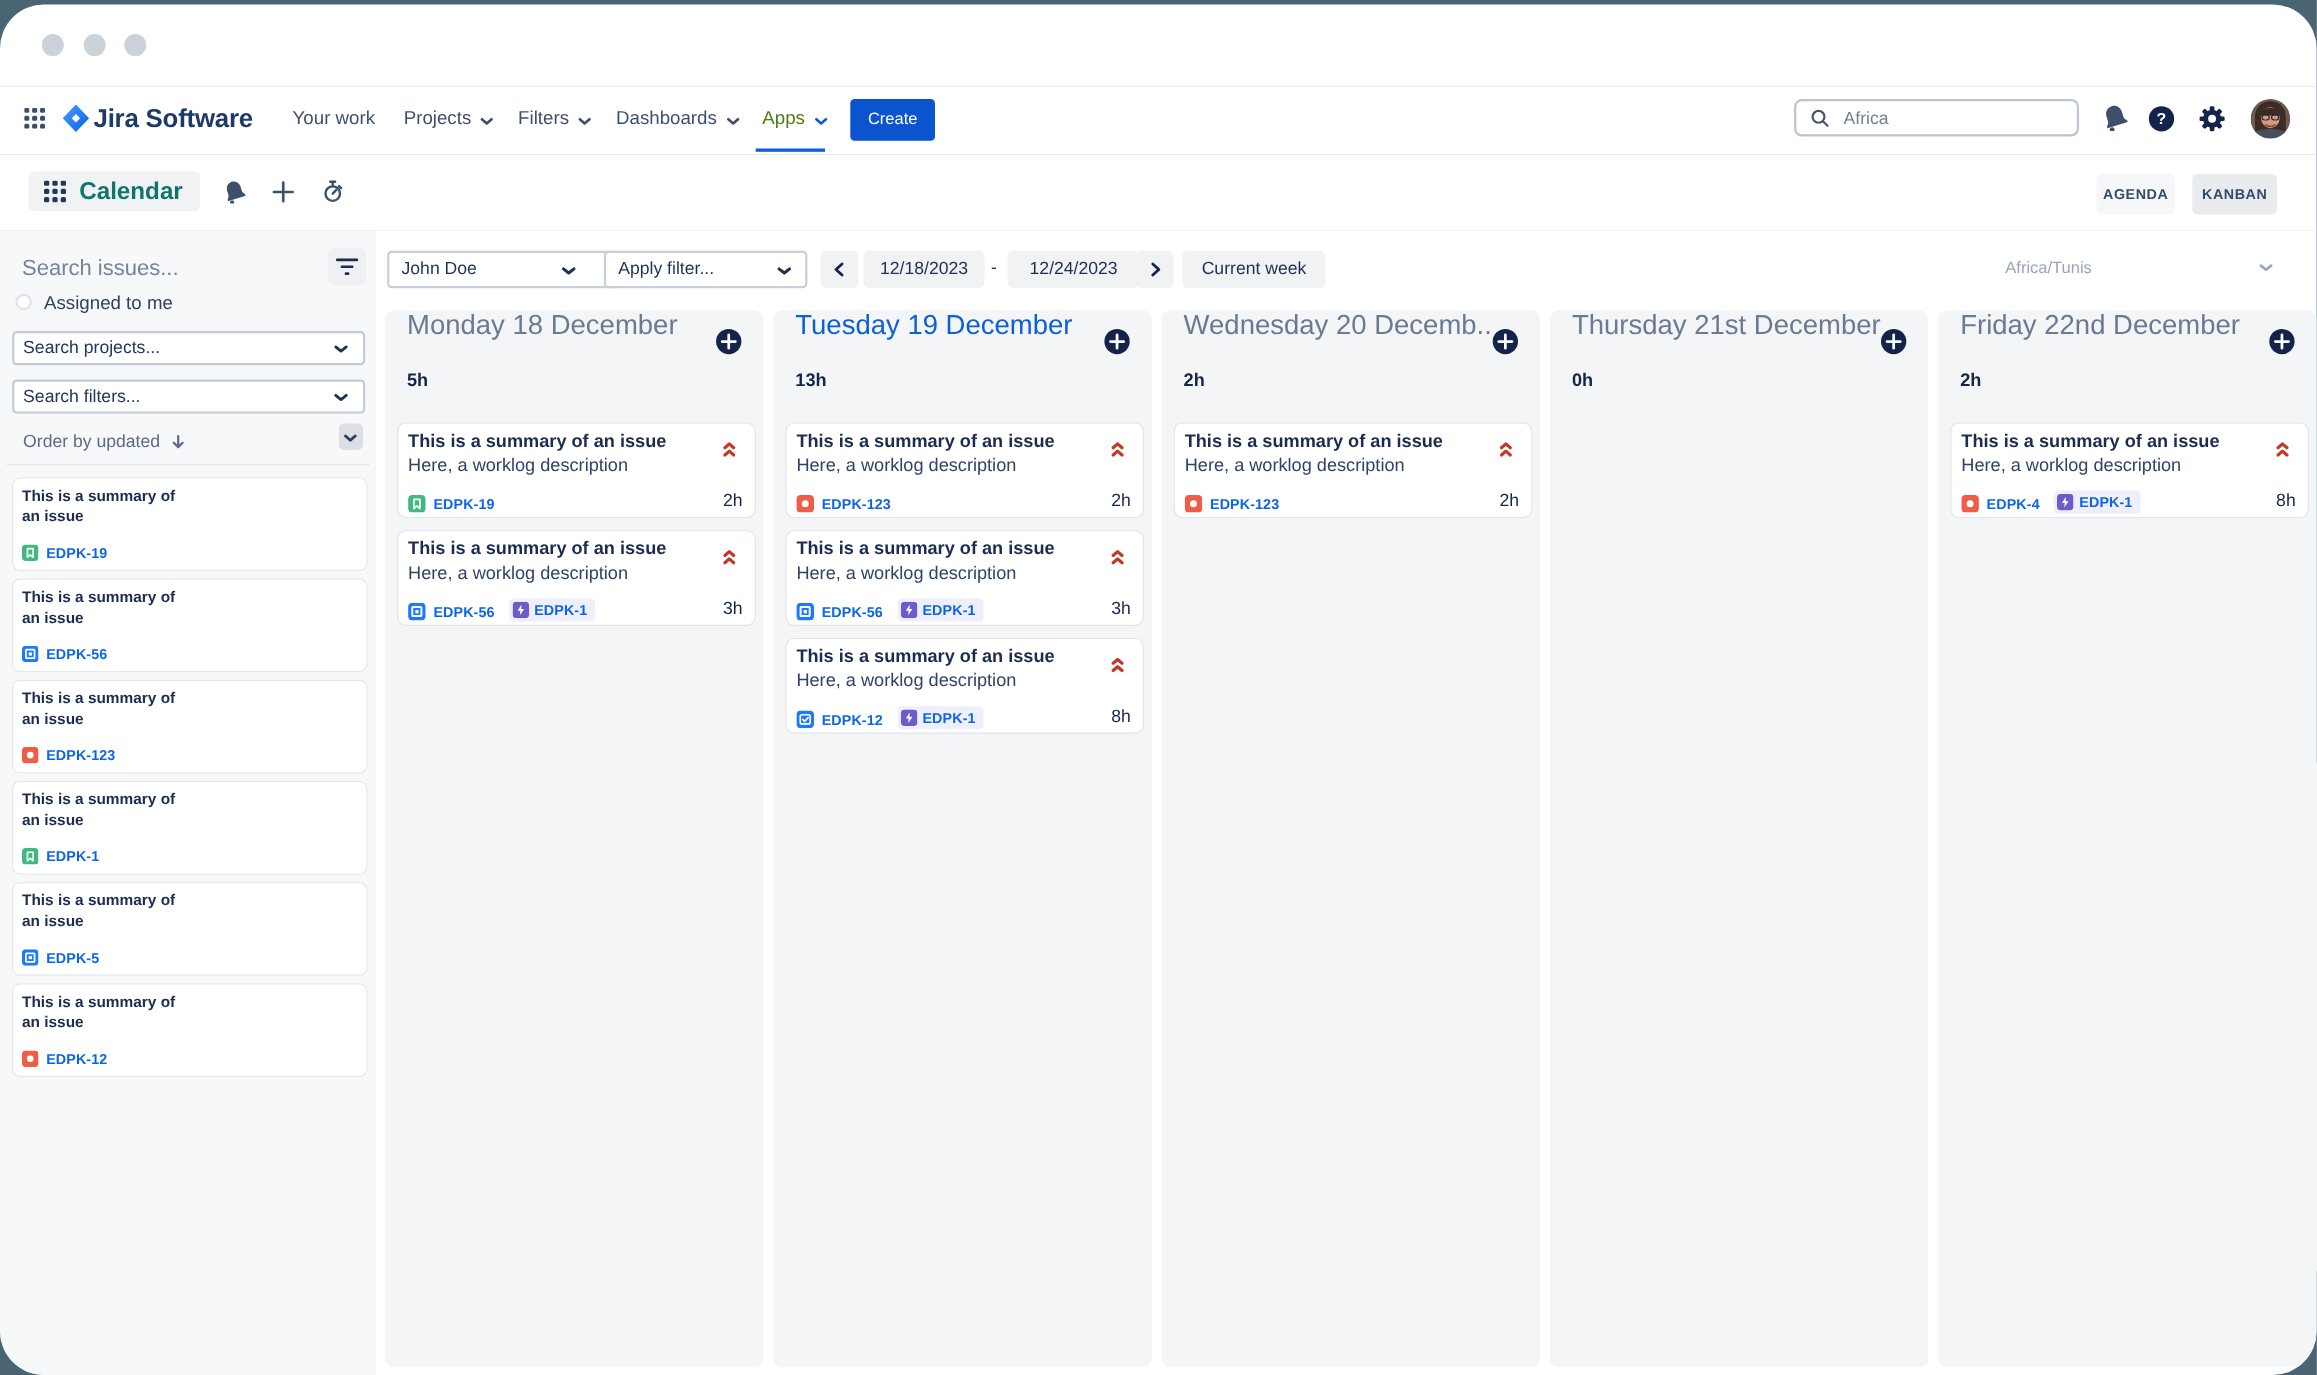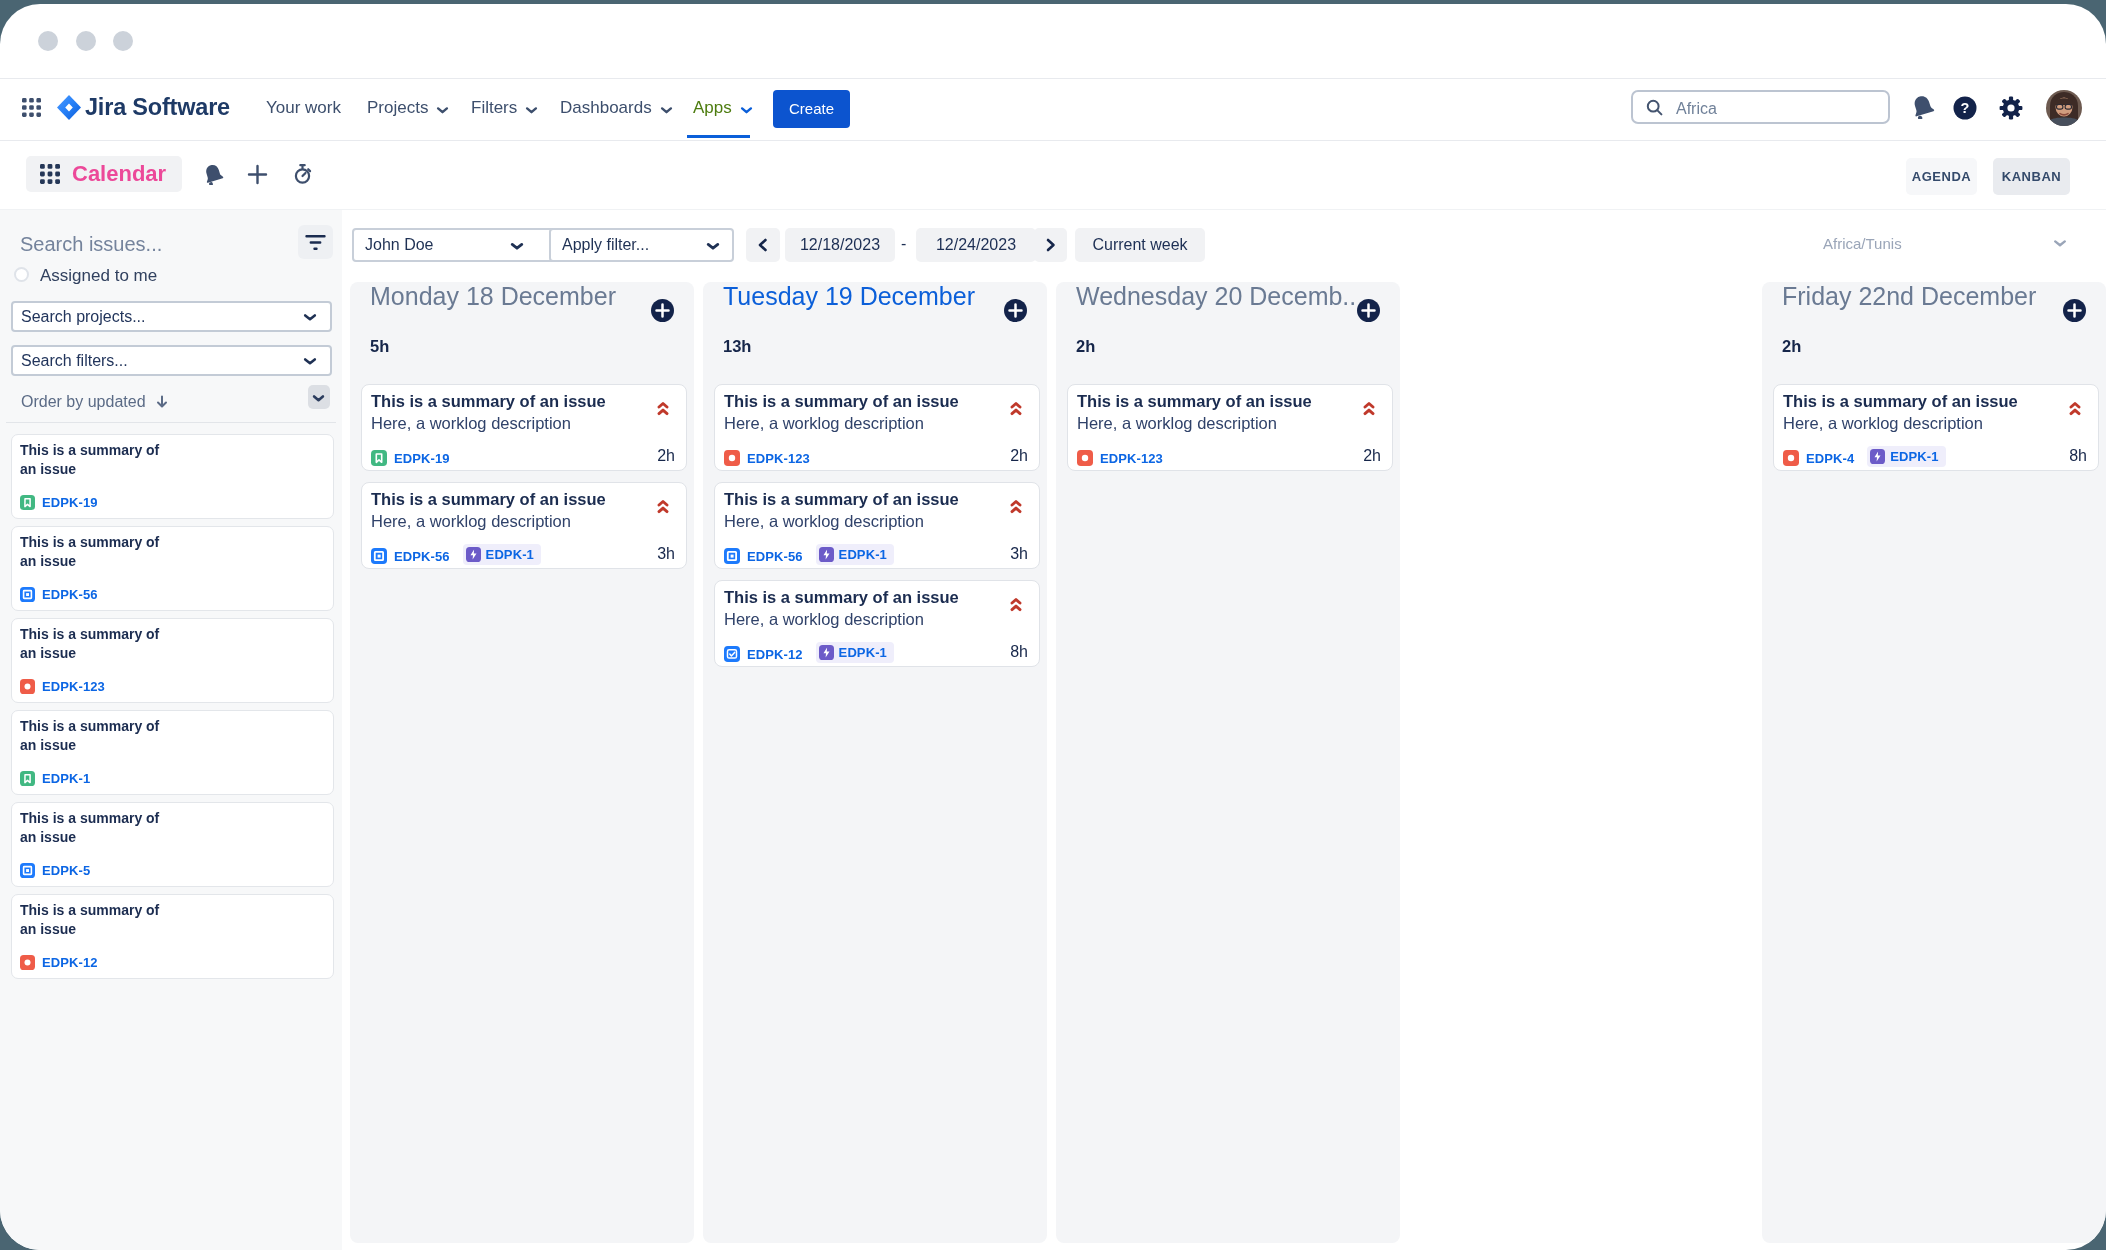--- a/index.html
+++ b/index.html
@@ -161,21 +161,21 @@
         <rect x="7.6" y="0.0" width="4.8" height="4.8" rx="1.4" fill="#253757"></rect>
         <rect x="15.2" y="0.0" width="4.8" height="4.8" rx="1.4" fill="#253757"></rect>
         <rect x="0.0" y="7.6" width="4.8" height="4.8" rx="1.4" fill="#253757"></rect>
         <rect x="7.6" y="7.6" width="4.8" height="4.8" rx="1.4" fill="#253757"></rect>
         <rect x="15.2" y="7.6" width="4.8" height="4.8" rx="1.4" fill="#253757"></rect>
         <rect x="0.0" y="15.2" width="4.8" height="4.8" rx="1.4" fill="#253757"></rect>
         <rect x="7.6" y="15.2" width="4.8" height="4.8" rx="1.4" fill="#253757"></rect>
         <rect x="15.2" y="15.2" width="4.8" height="4.8" rx="1.4" fill="#253757"></rect>
       </svg>
     </div>
-<div class="abs" style="left:72px;top:157px;font-size:22px;font-weight:bold;color:#ec4899">Calendar</div>
+<div class="abs" style="left:72px;top:157px;font-size:22px;font-weight:bold;color:#0f766e">Calendar</div>
 <div class="abs" style="left:203px;top:160px">
       <svg width="21" height="21" viewBox="0 0 21 21">
         <g transform="rotate(-17 10.5 10.5) scale(1.000)" fill="#3e4f6d">
           <path d="M10.5 0.9 C6.6 0.9 4.1 3.9 4.1 7.8 L4.1 11.6 C4.1 12.3 3.9 12.9 3.5 13.5 L2.1 15.4 C1.7 16 2.1 16.7 2.8 16.7 L18.2 16.7 C18.9 16.7 19.3 16 18.9 15.4 L17.5 13.5 C17.1 12.9 16.9 12.3 16.9 11.6 L16.9 7.8 C16.9 3.9 14.4 0.9 10.5 0.9 Z"></path>
           <circle cx="5.3" cy="18.9" r="1.9"></circle>
         </g>
       </svg>
     </div>
 <div class="abs" style="left:247px;top:160px">
       <svg width="21" height="21" viewBox="0 0 21 21">
@@ -522,20 +522,29 @@
         <div class="chev">
           <svg width="12" height="15" viewBox="0 0 12 15">
             <g fill="none" stroke="#c0392b" stroke-width="2.9" stroke-linecap="round" stroke-linejoin="round">
               <path d="M2 6 L6 2.5 L10 6"></path>
               <path d="M2 12.6 L6 9.1 L10 12.6"></path>
             </g>
           </svg>
         </div>
       </div>
     </div>
+<div class="col" style="left:1409px">
+      <div class="coltitle" style="color:#6a7a93">Thursday 21st December</div>
+      <div class="colplus">
+        <svg width="23" height="23" viewBox="0 0 23 23">
+          <path d="M11.5 5.5 V17.5 M5.5 11.5 H17.5" stroke="#fff" stroke-width="2.5" stroke-linecap="round"></path>
+        </svg>
+      </div>
+      <div class="colhours">0h</div>
+    </div>
 <div class="col" style="left:1762px">
       <div class="coltitle" style="color:#6a7a93">Friday 22nd December</div>
       <div class="colplus">
         <svg width="23" height="23" viewBox="0 0 23 23">
           <path d="M11.5 5.5 V17.5 M5.5 11.5 H17.5" stroke="#fff" stroke-width="2.5" stroke-linecap="round"></path>
         </svg>
       </div>
       <div class="colhours">2h</div>
       <div class="mcard" style="top:102px">
         <div class="sum">This is a summary of an issue</div>

